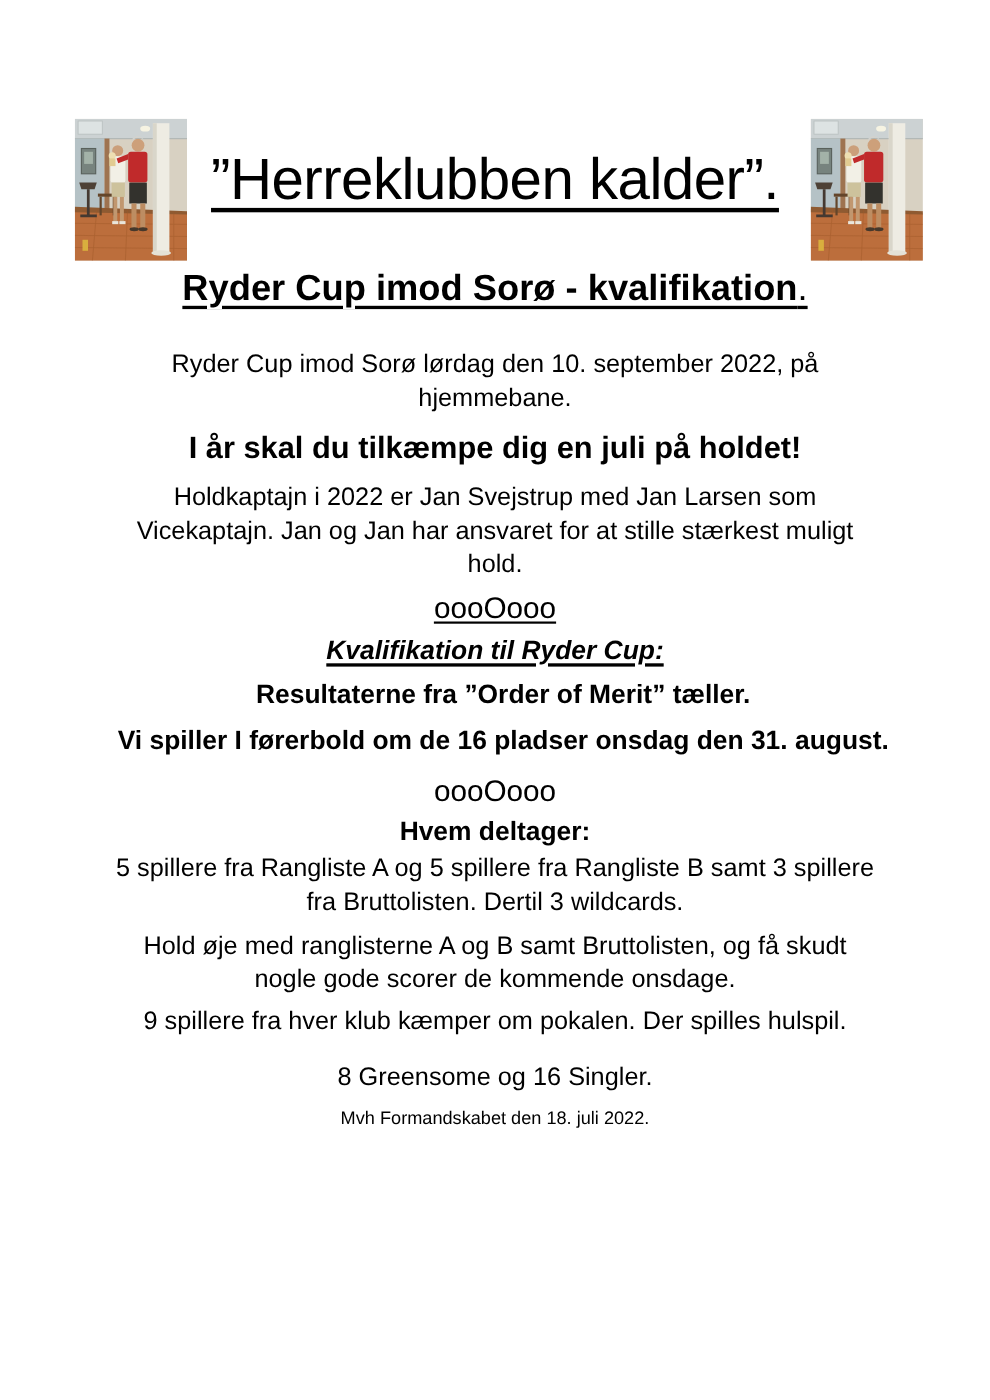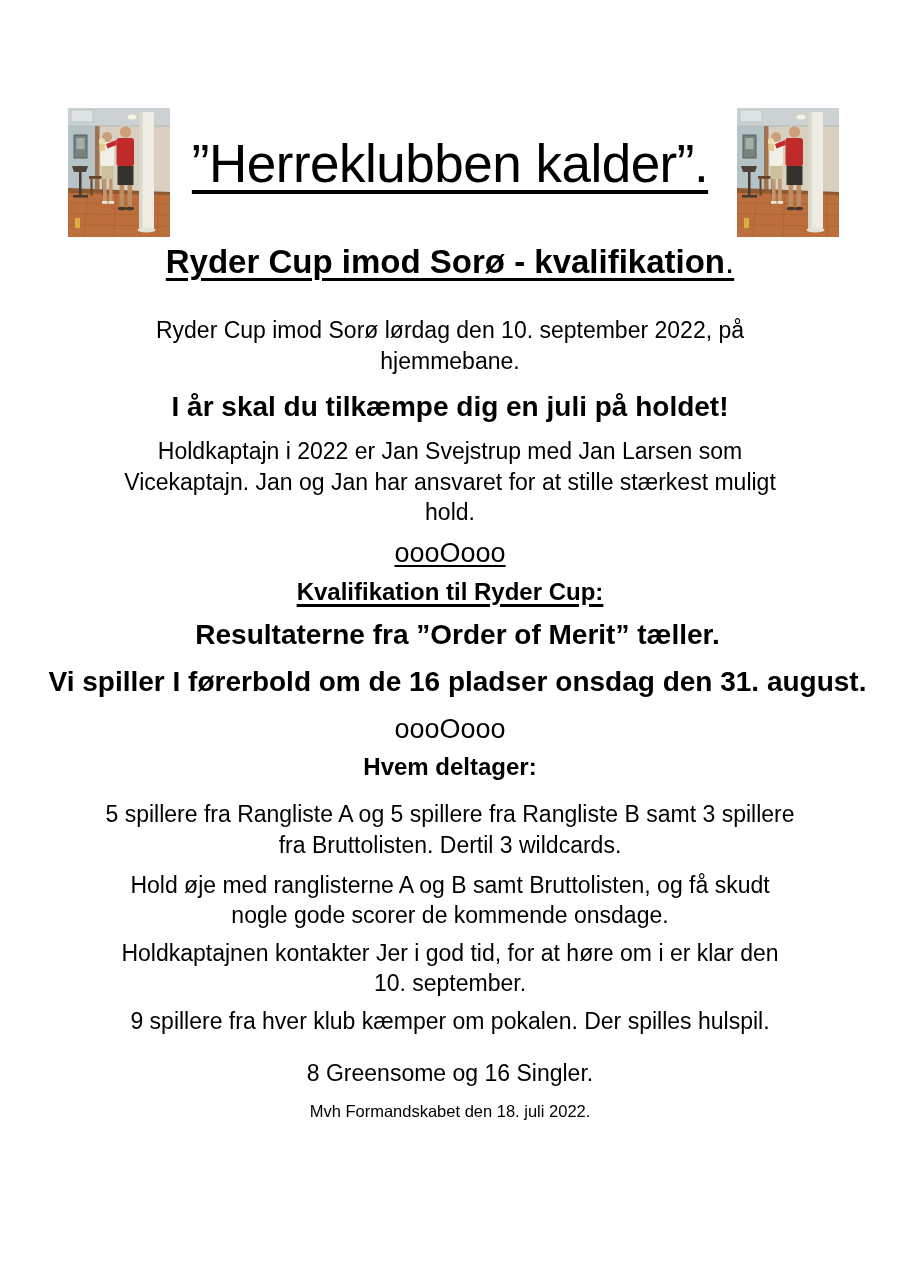--- a/index.html
+++ b/index.html
@@ -46,36 +46,37 @@
   .subtitle .dot { font-weight: 400; }
 
   .body-text {
     font-size: 23px; line-height: 1.33; font-weight: 400;
     white-space: pre-line;
   }
   .headline {
     font-size: 28px; font-weight: 700; line-height: 1.2;
   }
   .bold-line {
-    font-size: 28px; font-weight: 700; line-height: 1.25;
+    font-size: 24px; font-weight: 700; line-height: 1.25;
     white-space: pre-line;
     margin-left: 15px;
   }
   .divider { font-size: 27px; line-height: 1.33; }
   .divider.underlined .u {
     text-decoration: underline;
     text-underline-offset: 3px;
   }
   .section-heading {
     font-size: 24px; font-weight: 700; line-height: 1.25;
   }
   .section-heading.underlined .u {
     text-decoration: underline;
     text-decoration-thickness: 2.5px;
     text-underline-offset: 4px;
+    font-style: italic;
   }
   .signature { font-size: 16.5px; line-height: 1.3; font-weight: 400; }
 
   .defs-holder { position: absolute; width: 0; height: 0; overflow: hidden; }
 </style>
 </head>
 <body>
 
 <svg class="defs-holder" aria-hidden="true">
   <defs>
@@ -163,28 +164,26 @@
   <h3 class="section-heading underlined" style="margin-top:5px"><span class="u">Kvalifikation til Ryder Cup:</span></h3>
 
   <p class="bold-line" style="margin-top:10px">Resultaterne fra ”Order of Merit” tæller.</p>
 
   <p class="bold-line" style="margin-top:12px">Vi spiller I førerbold om de 16 pladser onsdag den 31. august.</p>
 
   <p class="divider" style="margin-top:13px">oooOooo</p>
 
   <h3 class="section-heading" style="margin-top:5px">Hvem deltager:</h3>
 
-  <p class="body-text" style="margin-top:17px">5 spillere fra Rangliste A og 5 spillere fra Rangliste B samt 3 spillere
+  <p class="body-text" style="margin-top:1px">5 spillere fra Rangliste A og 5 spillere fra Rangliste B samt 3 spillere
 fra Bruttolisten. Dertil 3 wildcards.</p>
 
   <p class="body-text" style="margin-top:9px">Hold øje med ranglisterne A og B samt Bruttolisten, og få skudt
 nogle gode scorer de kommende onsdage.</p>
 
-  <p class="body-text" style="margin-top:7px">Holdkaptajnen kontakter Jer i god tid, for at høre om i er klar den
-10. september.</p>
 
   <p class="body-text" style="margin-top:7px">9 spillere fra hver klub kæmper om pokalen. Der spilles hulspil.</p>
 
   <p class="body-text" style="margin-top:21px">8 Greensome og 16 Singler.</p>
 
   <p class="signature" style="margin-top:13px">Mvh Formandskabet den 18. juli 2022.</p>
 
 </div>
 
 </body></html>

